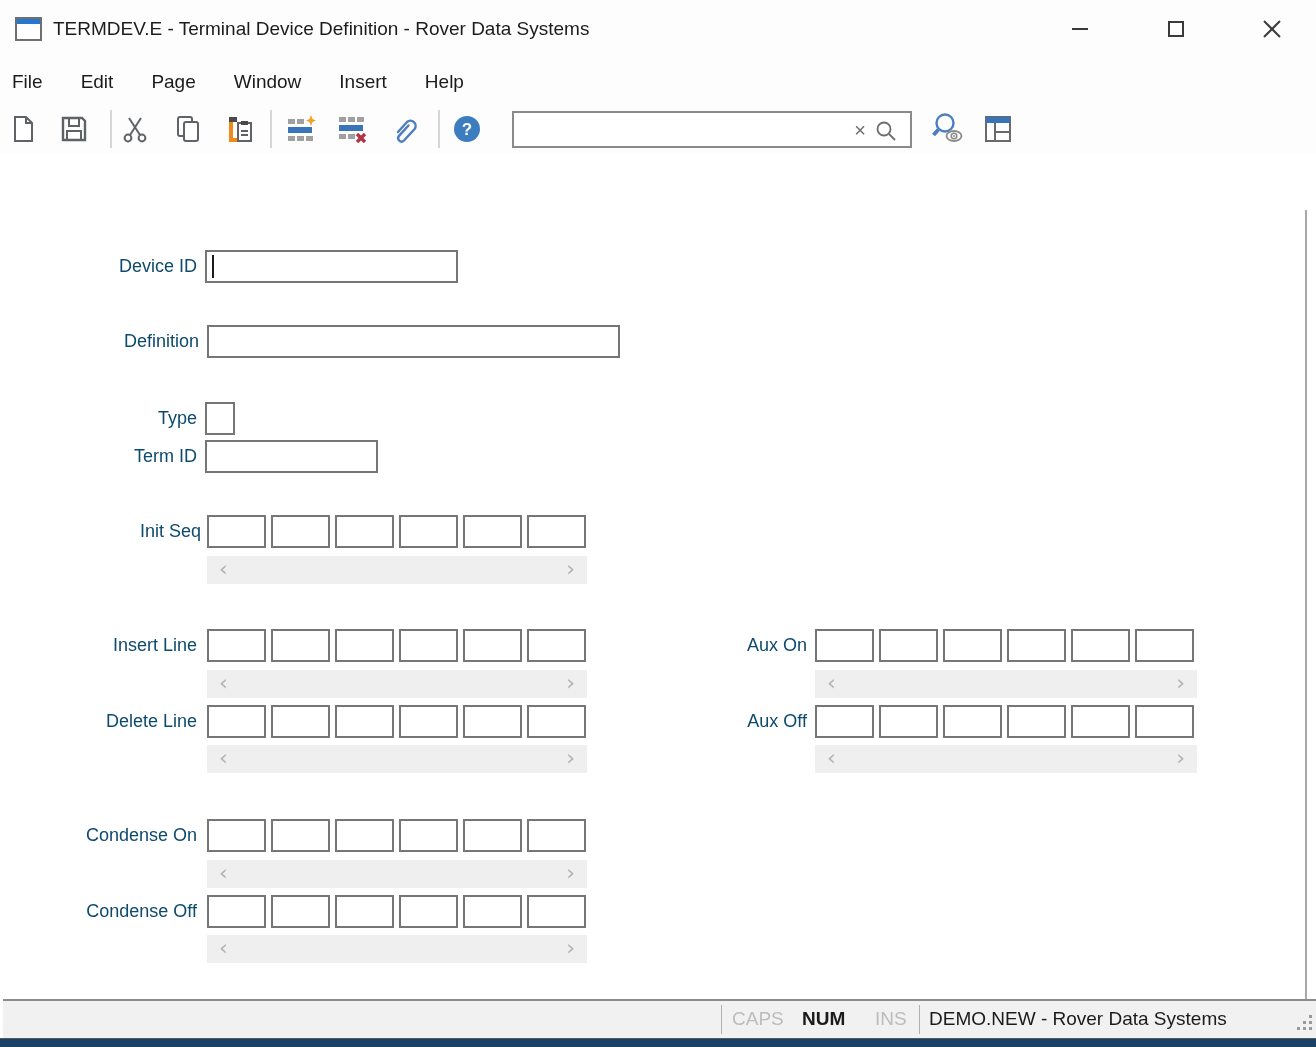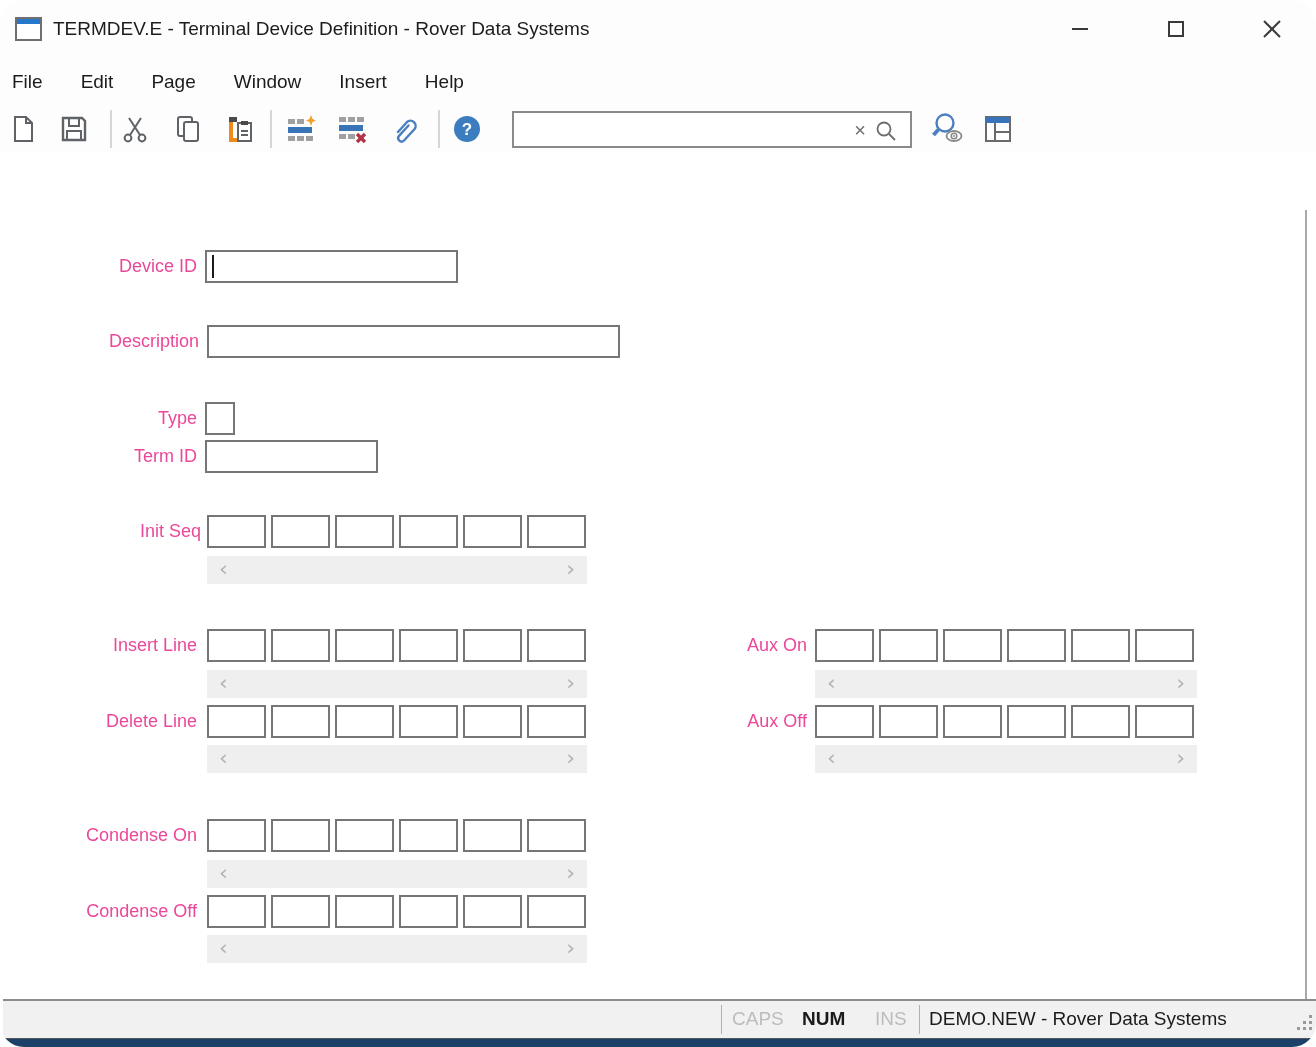--- a/index.html
+++ b/index.html
@@ -1,18 +1,18 @@
 <!DOCTYPE html>
 <html><head>
 <meta charset="utf-8">
 <style>
   * { margin:0; padding:0; box-sizing:border-box; }
   html,body { background:#ffffff; }
   body { font-family:"Liberation Sans","DejaVu Sans",sans-serif; color:#1b1b1b; }
-  #app { position:relative; width:1316px; height:1047px; background:#ffffff; overflow:hidden;border-radius:24px; }
+  #app { position:relative; width:1316px; height:1047px; background:#ffffff; overflow:hidden; }
 
   
   .titlebar { position:absolute; left:0; top:0; width:1316px; height:58px; background:#fdfdfd; }
   .appicon { position:absolute; left:15px; top:17px; width:27px; height:24px; border:2px solid #6f6f6f; background:#fff; }
   .appicon::before { content:""; position:absolute; left:0; top:0; right:0; height:5px; background:#2678cc; }
   .wintitle { position:absolute; left:53px; top:0; height:58px; line-height:58px; font-size:19px; color:#1c1c1c; white-space:nowrap; }
   .wincontrols { position:absolute; right:22px; top:0; height:58px; display:flex; gap:52px; align-items:center; }
   .winbtn { width:44px; height:40px; display:flex; align-items:center; justify-content:center; background:transparent; border:none; cursor:pointer; }
 
   
@@ -32,21 +32,21 @@
   .tabstrip { position:absolute; left:0; top:160px; width:1316px; height:47px; display:flex; }
   .tab { height:47px; display:flex; align-items:center; justify-content:center; font-size:18px; cursor:pointer; }
   .tab.active { background:#1b3a5c; color:#f2f5f8; width:107px; }
   .tab.inactive { background:#f2f2f2; color:#6e7b87; border-top:1px solid #d9d9d9; border-bottom:2px solid #b5b5b5; border-right:2px solid #8f8f8f; margin-left:3px; }
   .tab.inactive:first-of-type { margin-left:3px; }
 
   
   .content { position:absolute; left:0; top:207px; width:1316px; height:792px; background:#ffffff; }
   .rightedge { position:absolute; left:1305px; top:3px; width:2px; height:789px; background:#a9a9a9; }
 
-  .flabel { position:absolute; height:33px; line-height:33px; font-size:18px; color:#ec4899; text-align:right; white-space:nowrap; }
+  .flabel { position:absolute; height:33px; line-height:33px; font-size:18px; color:#0c4a6e; text-align:right; white-space:nowrap; }
   .tinput { position:absolute; height:33px; border:2px solid #767676; background:#fff; font-size:17px; font-family:inherit; padding:0 5px; outline:none; }
   .caret { position:absolute; width:2px; height:23px; background:#1b1b1b; }
 
   .seqcells { position:absolute; display:flex; gap:5px; }
   .seqcell { width:59px; height:33px; border:2px solid #767676; background:#fff; font-size:16px; font-family:inherit; text-align:center; outline:none; padding:0 3px; }
   .seqscroll { position:absolute; height:28px; background:#efefef; }
   .seqscroll .arr { position:absolute; top:0; height:28px; line-height:26px; font-size:22px; color:#b3b3b3; cursor:pointer; font-family:"DejaVu Sans",sans-serif; }
   .seqscroll .arr.l { left:12px; }
   .seqscroll .arr.r { right:12px; }
 
@@ -204,21 +204,21 @@
   </div>
 
 
   <div class="content">
     <div class="rightedge"></div>
 
     <div class="flabel" style="left:0; width:197px; top:43px">Device ID</div>
     <input class="tinput" style="left: 205px; top: 43px; width: 253px;" value="">
     <div class="caret" style="left:212px; top:48px"></div>
 
-    <div class="flabel" style="left:0; width:199px; top:118px">Description</div>
+    <div class="flabel" style="left:0; width:199px; top:118px">Definition</div>
     <input class="tinput" style="left: 207px; top: 118px; width: 413px;" value="">
 
     <div class="flabel" style="left:0; width:197px; top:195px">Type</div>
     <input class="tinput" style="left: 205px; top: 195px; width: 30px; padding: 0px 2px;" value="">
 
     <div class="flabel" style="left:0; width:197px; top:233px">Term ID</div>
     <input class="tinput" style="left: 205px; top: 233px; width: 173px;" value="">
 
     <div class="flabel" style="left:4px; width:197px; top:308px">Init Seq</div>
     <div class="seqcells" style="left:207px; top:308px">

